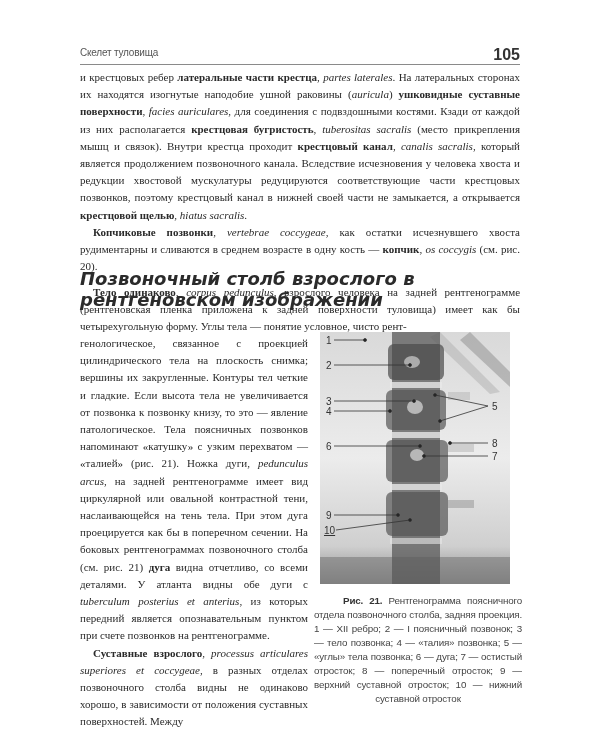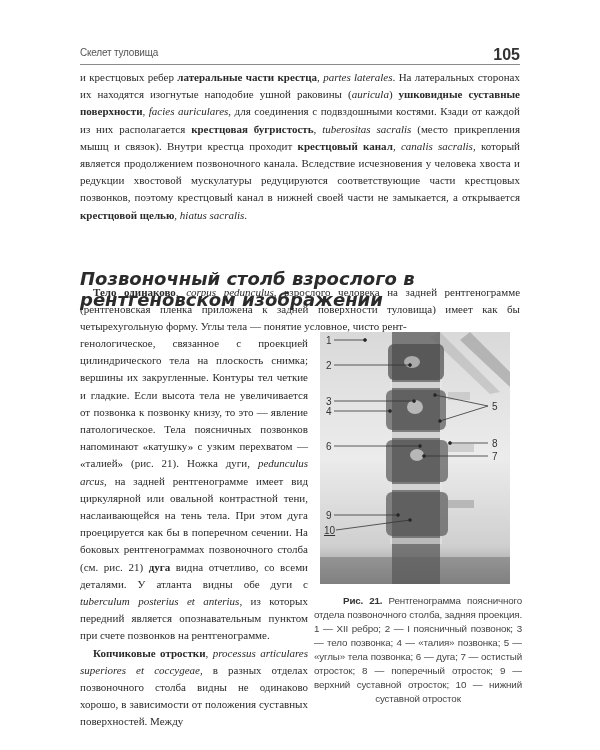--- a/index.html
+++ b/index.html
@@ -47,31 +47,32 @@
 
 <div class="page">
 
   <div class="run-head">
     <span class="section">Скелет туловища</span>
     <span class="pageno">105</span>
   </div>
 
   <div class="body-text block1">
     <p class="p"><span>и крестцовых ребер </span><b>латеральные части крестца</b><span>, </span><i>partes laterales</i><span>. На латеральных сторонах их находятся изогнутые наподобие ушной раковины (</span><i>auricula</i><span>) </span><b>ушковидные суставные поверхности</b><span>, </span><i>facies auriculares</i><span>, для соединения с подвздошными костями. Кзади от каждой из них располагается </span><b>крестцовая бугристость</b><span>, </span><i>tuberositas sacralis</i><span> (место прикрепления мышц и связок). Внутри крестца проходит </span><b>крестцовый канал</b><span>, </span><i>canalis sacralis</i><span>, который является продолжением позвоночного канала. Вследствие исчезновения у человека хвоста и редукции хвостовой мускулатуры редуцируются соответствующие части крестцовых позвонков, поэтому крестцовый канал в нижней своей части не замыкается, а открывается </span><b>крестцовой щелью</b><span>, </span><i>hiatus sacralis</i><span>.</span></p>
+    <p class="p indent"><b>Копчиковые позвонки</b><span>, </span><i>vertebrae coccygeae</i><span>, как остатки исчезнувшего хвоста рудиментарны и сливаются в среднем возрасте в одну кость — </span><b>копчик</b><span>, </span><i>os coccygis</i><span> (см. рис. 20).</span></p>
   </div>
 
   <div class="heading">Позвоночный столб взрослого в рентгеновском изображении</div>
 
   <div class="body-text block2">
     <p class="p indent"><b>Тело одинаково</b><span>, </span><i>corpus pedunculus</i><span>, взрослого человека на задней рентгенограмме (рентгеновская пленка приложена к задней поверхности туловища) имеет как бы четырехугольную форму. Углы тела — понятие условное, чисто рент-</span></p>
   </div>
 
   <div class="body-text block3">
     <p class="p"><span>генологическое, связанное с проекцией цилиндрического тела на плоскость снимка; вершины их закругленные. Контуры тел четкие и гладкие. Если высота тела не увеличивается от позвонка к позвонку книзу, то это — явление патологическое. Тела поясничных позвонков напоминают «катушку» с узким перехватом — «талией» (рис. 21). Ножка дуги, </span><i>pedunculus arcus</i><span>, на задней рентгенограмме имеет вид циркулярной или овальной контрастной тени, наслаивающейся на тень тела. При этом дуга проецируется как бы в поперечном сечении. На боковых рентгенограммах позвоночного столба (см. рис. 21) </span><b>дуга</b><span> видна отчетливо, со всеми деталями. У атланта видны обе дуги с </span><i>tuberculum posterius et anterius</i><span>, из которых передний является опознавательным пунктом при счете позвонков на рентгенограмме.</span></p>
-    <p class="p indent"><b>Копчиковые отростки</b><span>, </span><i>processus articulares superiores et coccygeae</i><span>, в разных отделах позвоночного столба видны не одинаково хорошо, в зависимости от положения суставных поверхностей. Между</span></p>
+    <p class="p indent"><b>Суставные взрослого</b><span>, </span><i>processus articulares superiores et coccygeae</i><span>, в разных отделах позвоночного столба видны не одинаково хорошо, в зависимости от положения суставных поверхностей. Между</span></p>
   </div>
 
   <div class="figure">
     <svg class="xray" viewBox="0 0 190 252" width="190" height="252">
       <defs>
         <linearGradient id="bg" x1="0" y1="0" x2="0" y2="1">
           <stop offset="0" stop-color="#d9d9d9"></stop>
           <stop offset="0.5" stop-color="#ececec"></stop>
           <stop offset="0.85" stop-color="#cfcfcf"></stop>
           <stop offset="1" stop-color="#8a8a8a"></stop>

